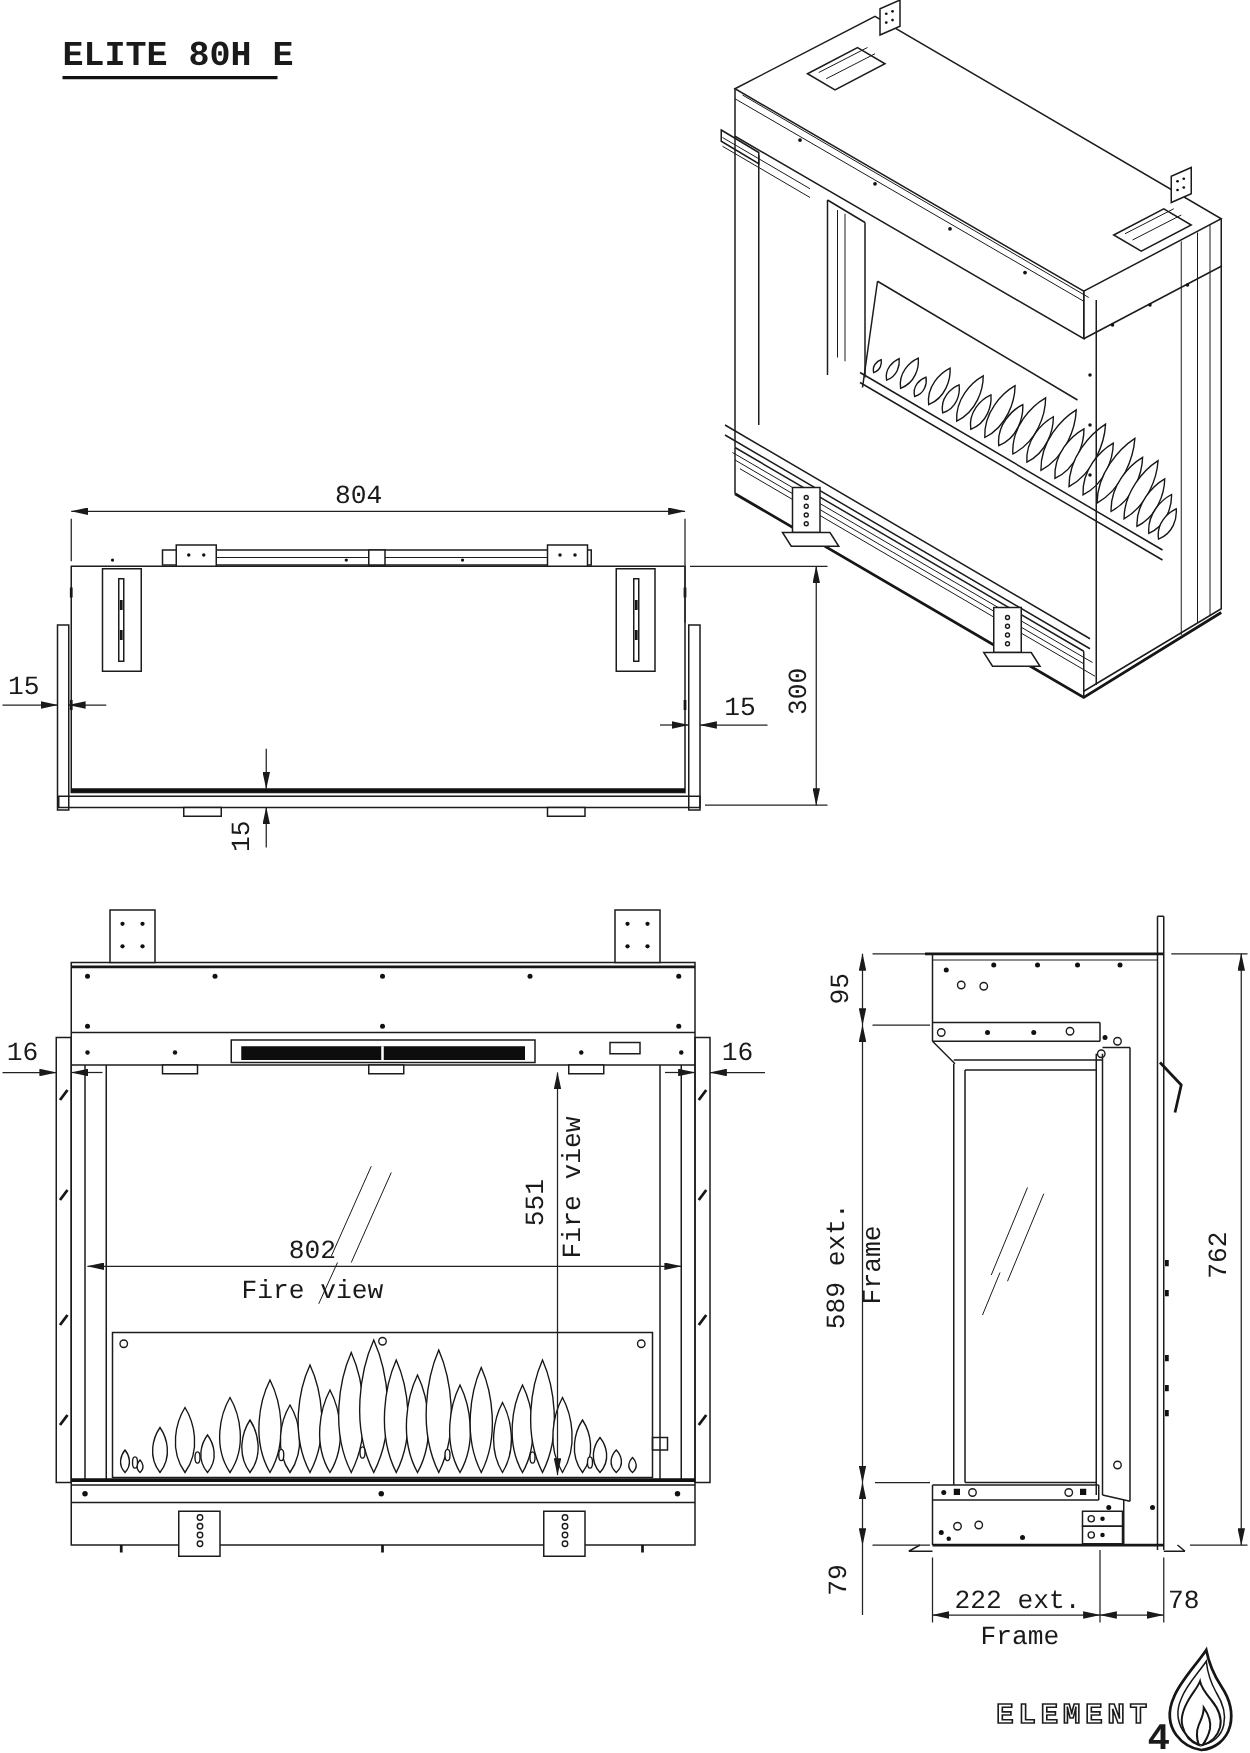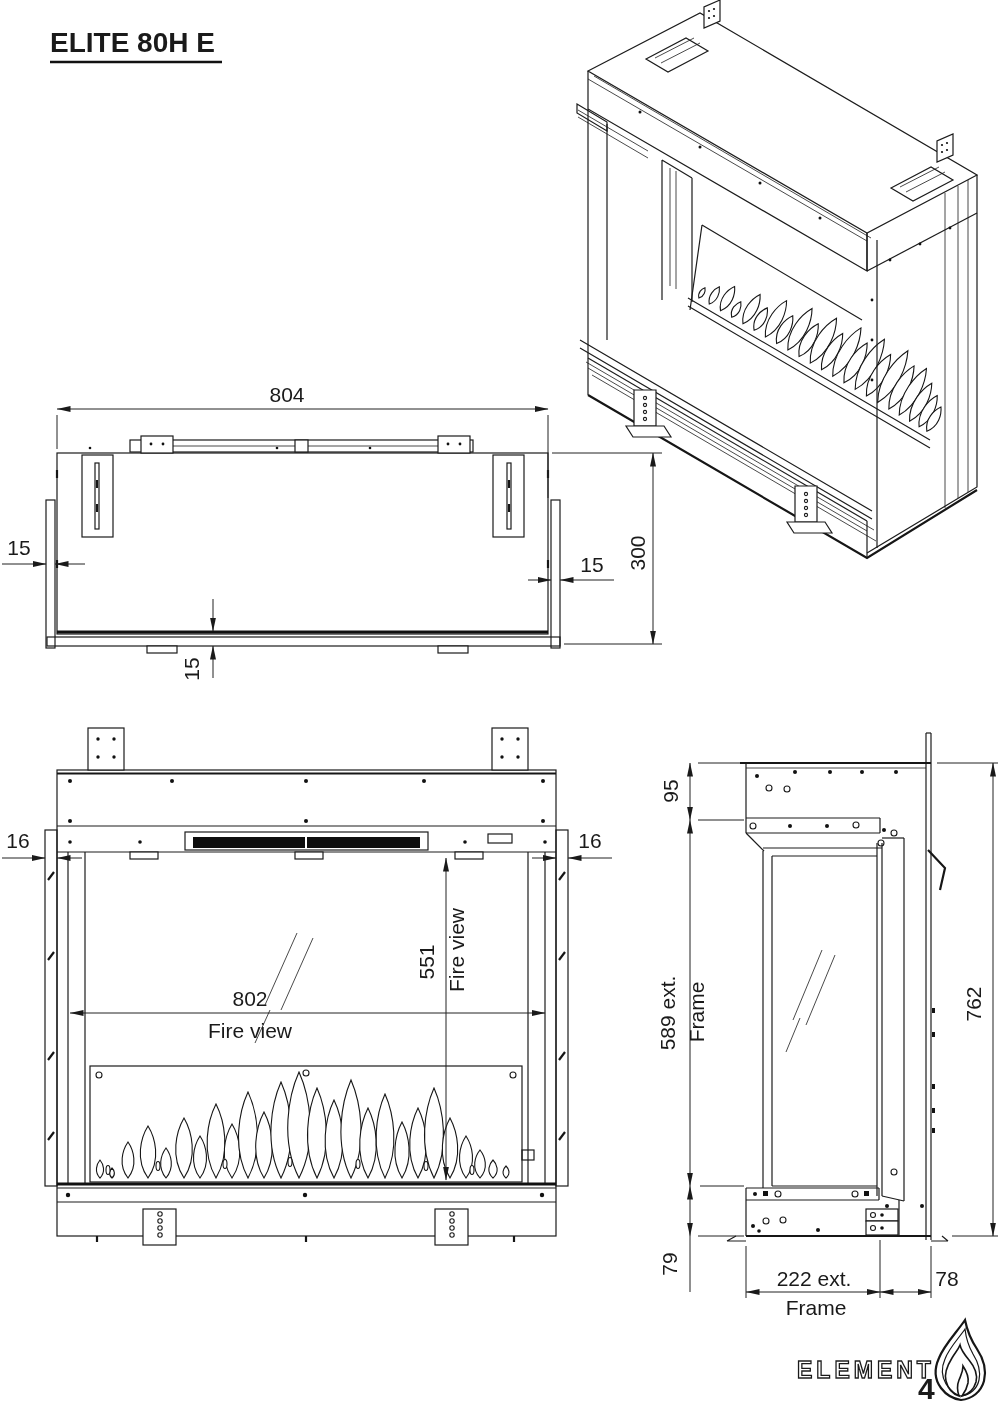--- a/index.html
+++ b/index.html
@@ -1,17 +1,17 @@
 <!DOCTYPE html>
 <html><head>
 <meta charset="utf-8">
 <style>
   html,body{margin:0;padding:0;background:#fff;}
   .canvas{position:relative;width:1000px;height:1402px;background:#ffffff;overflow:hidden;
-          font-family:Liberation Sans, sans-serif;}
+          font-family:Liberation Mono, monospace;}
   svg{display:block}
   .ln{stroke:#1c1c1c;stroke-width:1.2;fill:none;stroke-linecap:butt;stroke-linejoin:miter;}
   .thin{stroke:#1c1c1c;stroke-width:0.8;fill:none;}
   .thick{stroke:#111;stroke-width:3;fill:none;}
   .med{stroke:#161616;stroke-width:2.2;fill:none;}
   .dim{stroke:#222;stroke-width:1;fill:none;}
   .fillw{fill:#fff;stroke:#1c1c1c;stroke-width:1.2;}
   .dot{fill:#111;stroke:none;}
   .odot{fill:#fff;stroke:#1c1c1c;stroke-width:1.1;}
   .blackbar{fill:#0d0d0d;stroke:none;}

